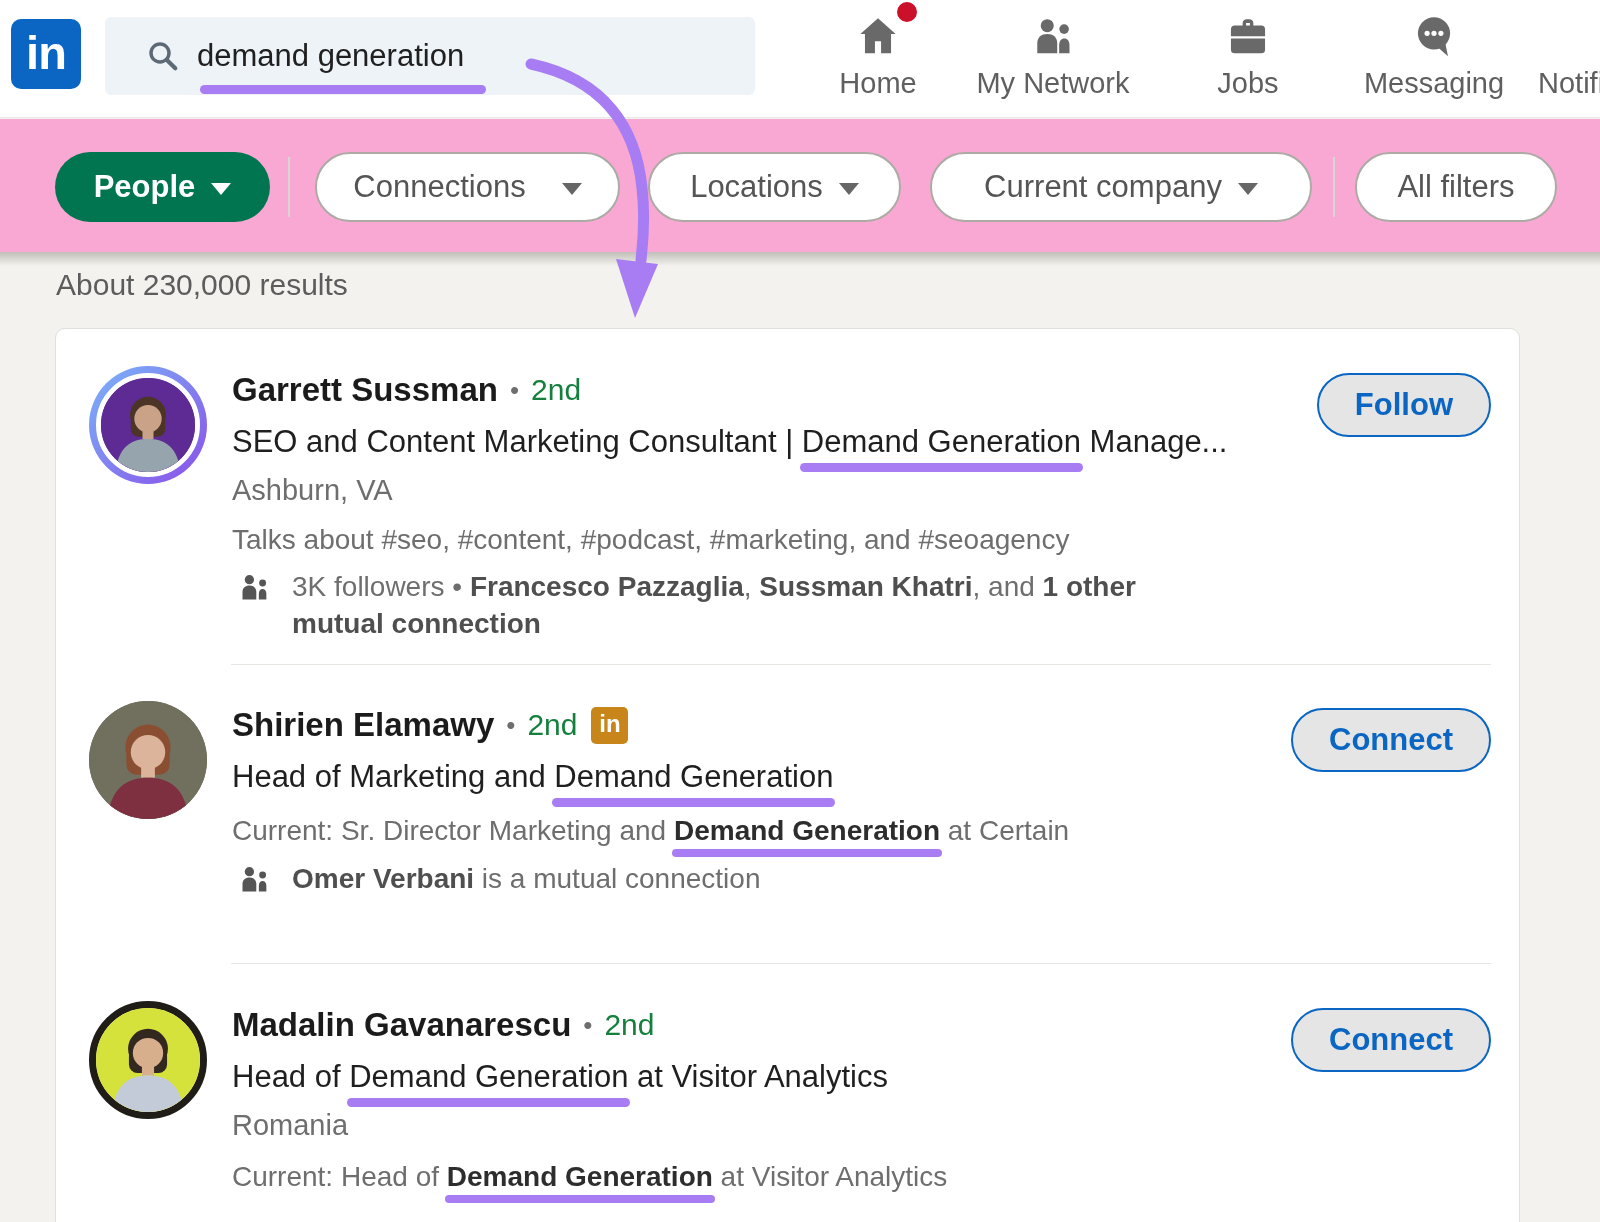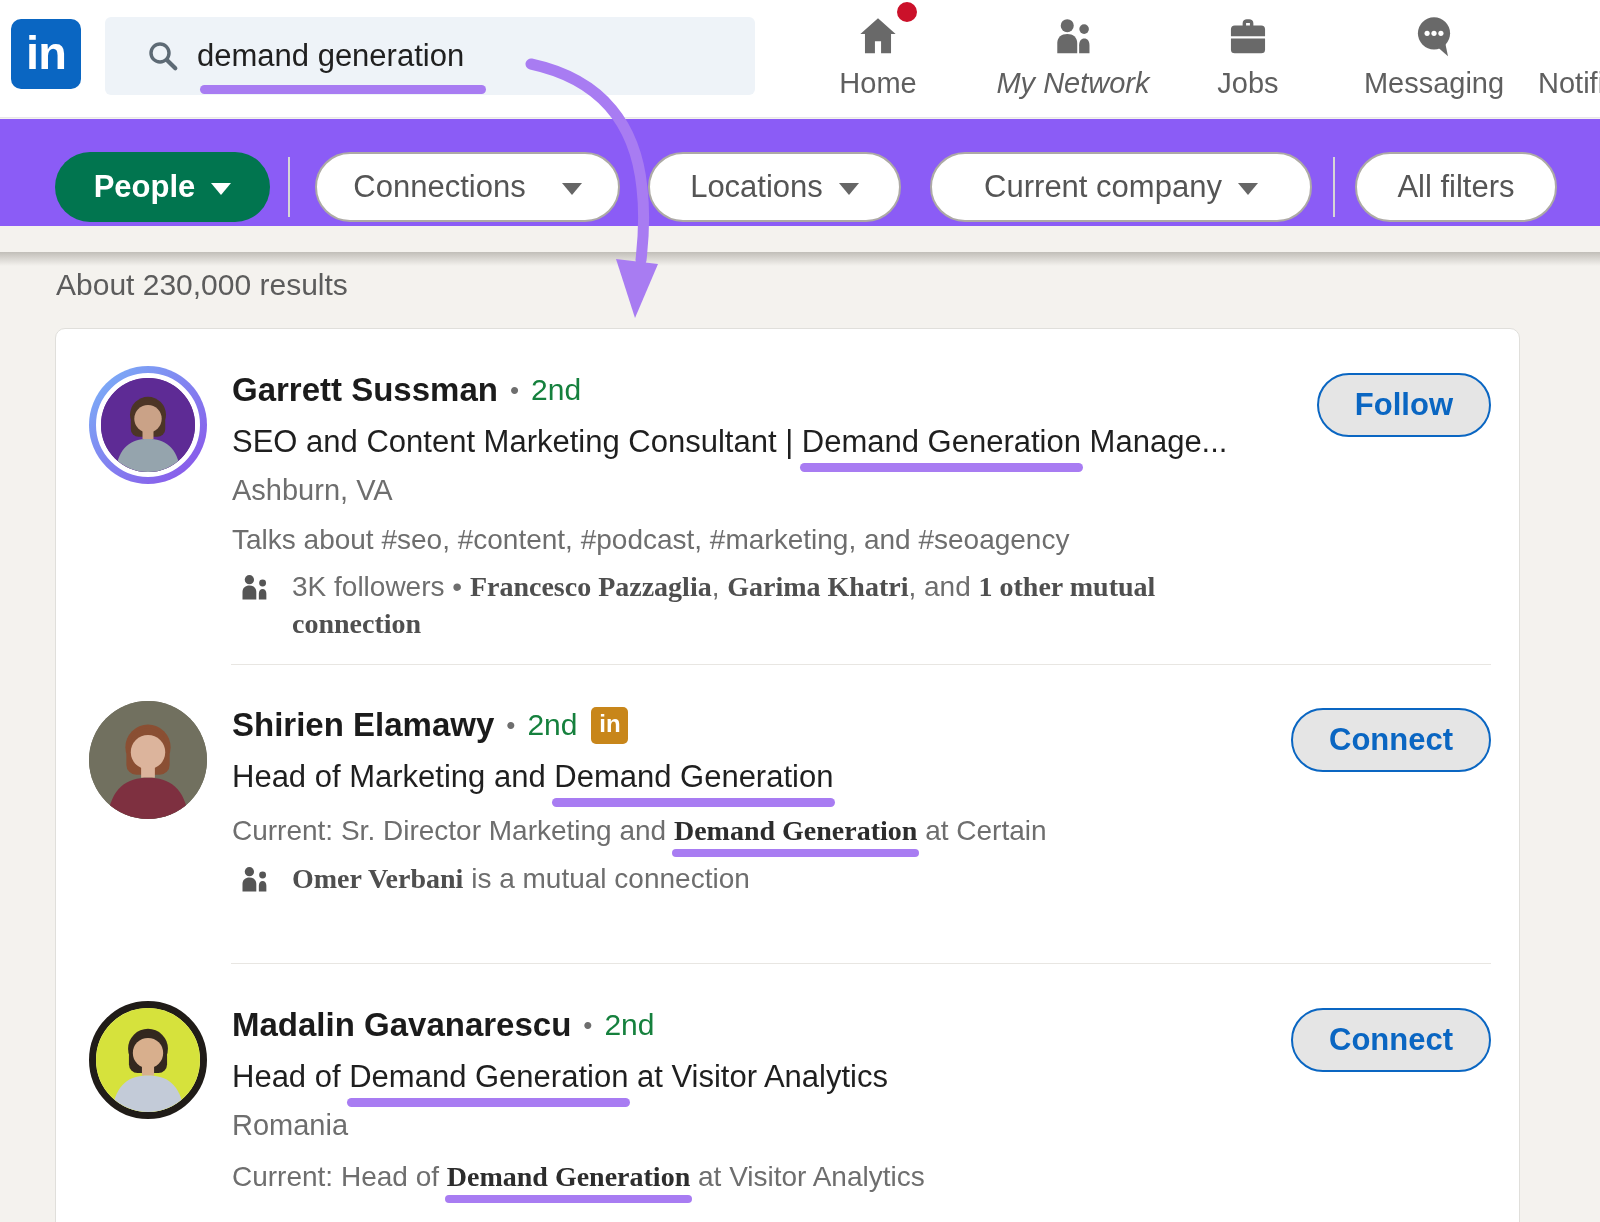--- a/index.html
+++ b/index.html
@@ -35,30 +35,30 @@
   }
   .navitems{ position:absolute; left:760px; top:0; right:0; height:118px; overflow:hidden; }
   .navitem{
     position:absolute; top:0; width:170px; height:118px; text-align:center;
     padding-top:13px; cursor:pointer;
   }
   .navitem .nicon{ position:relative; display:inline-block; width:46px; height:46px; }
   .navitem .nlabel{
     display:block; margin-top:4px; font-size:29px; color:#5f5f5f; white-space:nowrap;
   }
-  .ni-0{left:33px;} .ni-1{left:228px;font-style:italic;} .ni-2{left:403px;} .ni-3{left:589px;} .ni-4{left:772px;}
+  .ni-0{left:33px;} .ni-1{left:208px;} .ni-2{left:403px;} .ni-3{left:589px;} .ni-4{left:772px;}
   .nav-badge{
     position:absolute; right:-16px; top:-11px; width:14px; height:14px;
     border:10px solid #cb112a; border-radius:50%; background:#fff;
   }
 
   
   .filterbar{
-    position:absolute; left:0; top:119px; width:1600px; height:107px;
-    background:#8b5cf6; z-index:4;
+    position:absolute; left:0; top:119px; width:1600px; height:133px;
+    background:#f9a8d4; z-index:4;
   }
   .filterbar::after{
     content:""; position:absolute; left:0; right:0; top:133px; height:14px;
     background:linear-gradient(rgba(60,55,45,0.28), rgba(60,55,45,0));
   }
   .pill{
     position:absolute; top:33px; height:70px; border-radius:35px;
     display:flex; align-items:center; justify-content:center;
     font-size:31px; cursor:pointer; white-space:nowrap;
   }
@@ -118,21 +118,21 @@
     display:flex; align-items:center;
   }
   .location{ margin-top:8px; font-size:29px; color:#6e6e6e; line-height:38px; }
   .talks{ margin-top:13px; font-size:28px; color:#6e6e6e; line-height:36px; }
   .current{ margin-top:14px; font-size:28px; color:#6e6e6e; line-height:38px; }
   .mutual{
     margin-top:10px; font-size:28px; color:#6e6e6e; line-height:37px;
     display:flex; align-items:flex-start; max-width:960px; cursor:pointer;
   }
   .mutual .duo{ flex:0 0 auto; margin:3px 18px 0 6px; }
-  .b{ font-weight:700; color:#4f4f4f;font-family:Liberation Serif, serif; }
+  .b{ font-weight:700; color:#4f4f4f; }
   .current .b{ color:#2d2d2d; }
   .hl{ position:relative; white-space:nowrap; }
   .hl::after{
     content:""; position:absolute; left:-2px; right:-2px; bottom:-13px; height:9px;
     background:#a87cf2; border-radius:5px;
   }
   .current .hl::after{ bottom:-11px; height:8px; }
 
   .action-btn{
     position:absolute; top:7px; right:2px; border:2.5px solid #0a66c2; color:#0a66c2;
@@ -268,21 +268,21 @@
       <div class="location">Ashburn, VA</div>
       <div class="talks">Talks about #seo, #content, #podcast, #marketing, and #seoagency</div>
 
       <div class="mutual">
         <svg class="duo" width="36" height="36" viewBox="0 0 24 24" fill="#555555">
           <circle cx="7.6" cy="5.8" r="3.1"></circle>
           <path d="M3 19 v-5 c0-2.8 2-4.3 4.6-4.3 s4.6 1.5 4.6 4.3 v5 Z"></path>
           <circle cx="16.4" cy="8" r="2.3"></circle>
           <path d="M13.9 19 v-3.8 c0-2 1-3.2 2.5-3.2 s2.5 1.2 2.5 3.2 V19 Z"></path>
         </svg>
-        <span class="segs"><span>3K followers • </span><span class="b">Francesco Pazzaglia</span><span>, </span><span class="b">Garima Khatri</span><span>, and </span><span class="b">1 other mutual connection</span></span>
+        <span class="segs"><span>3K followers • </span><span class="b">Francesco Pazzaglia</span><span>, </span><span class="b">Sussman Khatri</span><span>, and </span><span class="b">1 other mutual connection</span></span>
       </div>
     </div>
     <button class="action-btn">Follow</button>
   </article>
 
   <article class="profile row-1">
     <div class="avatar-wrap ring-none">
       <div class="avatar" style="--bg: #71705f; --hair: #8a4f33; --skin: #dcb49c; --shirt: #7e3040;">
         <svg viewBox="0 0 120 120">
           <rect x="0" y="0" width="120" height="120" fill="var(--bg)"></rect>

